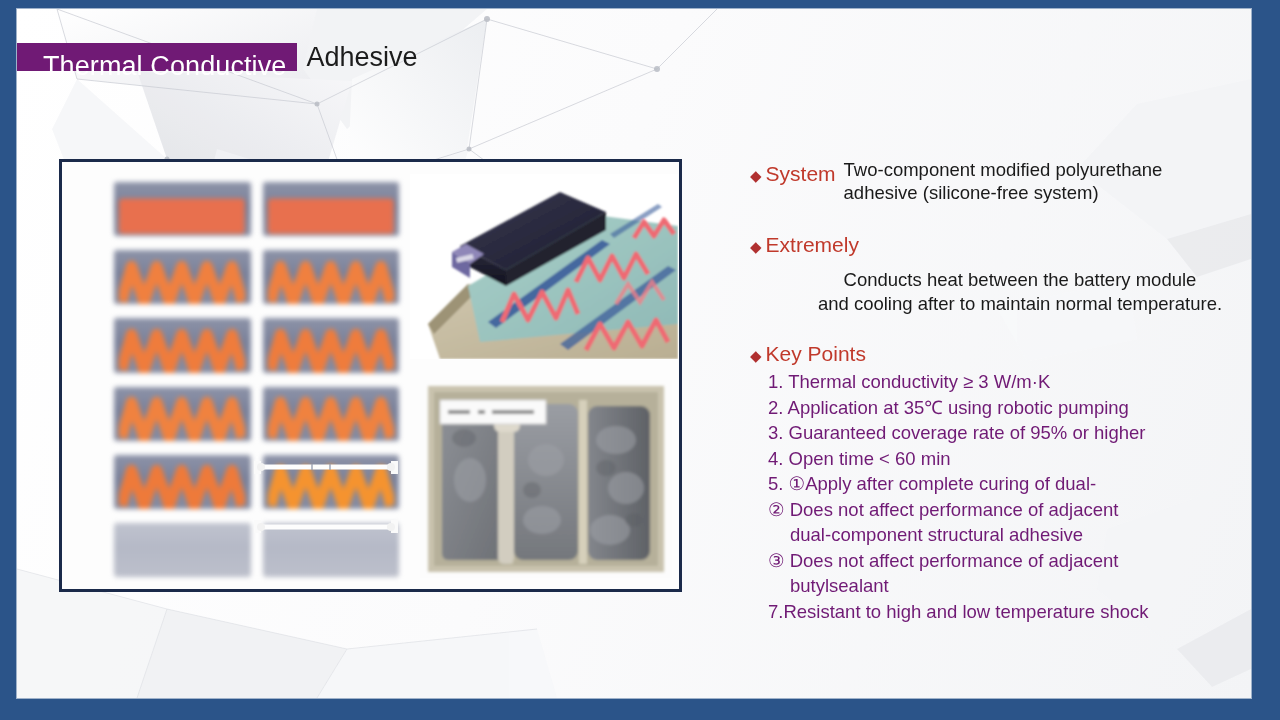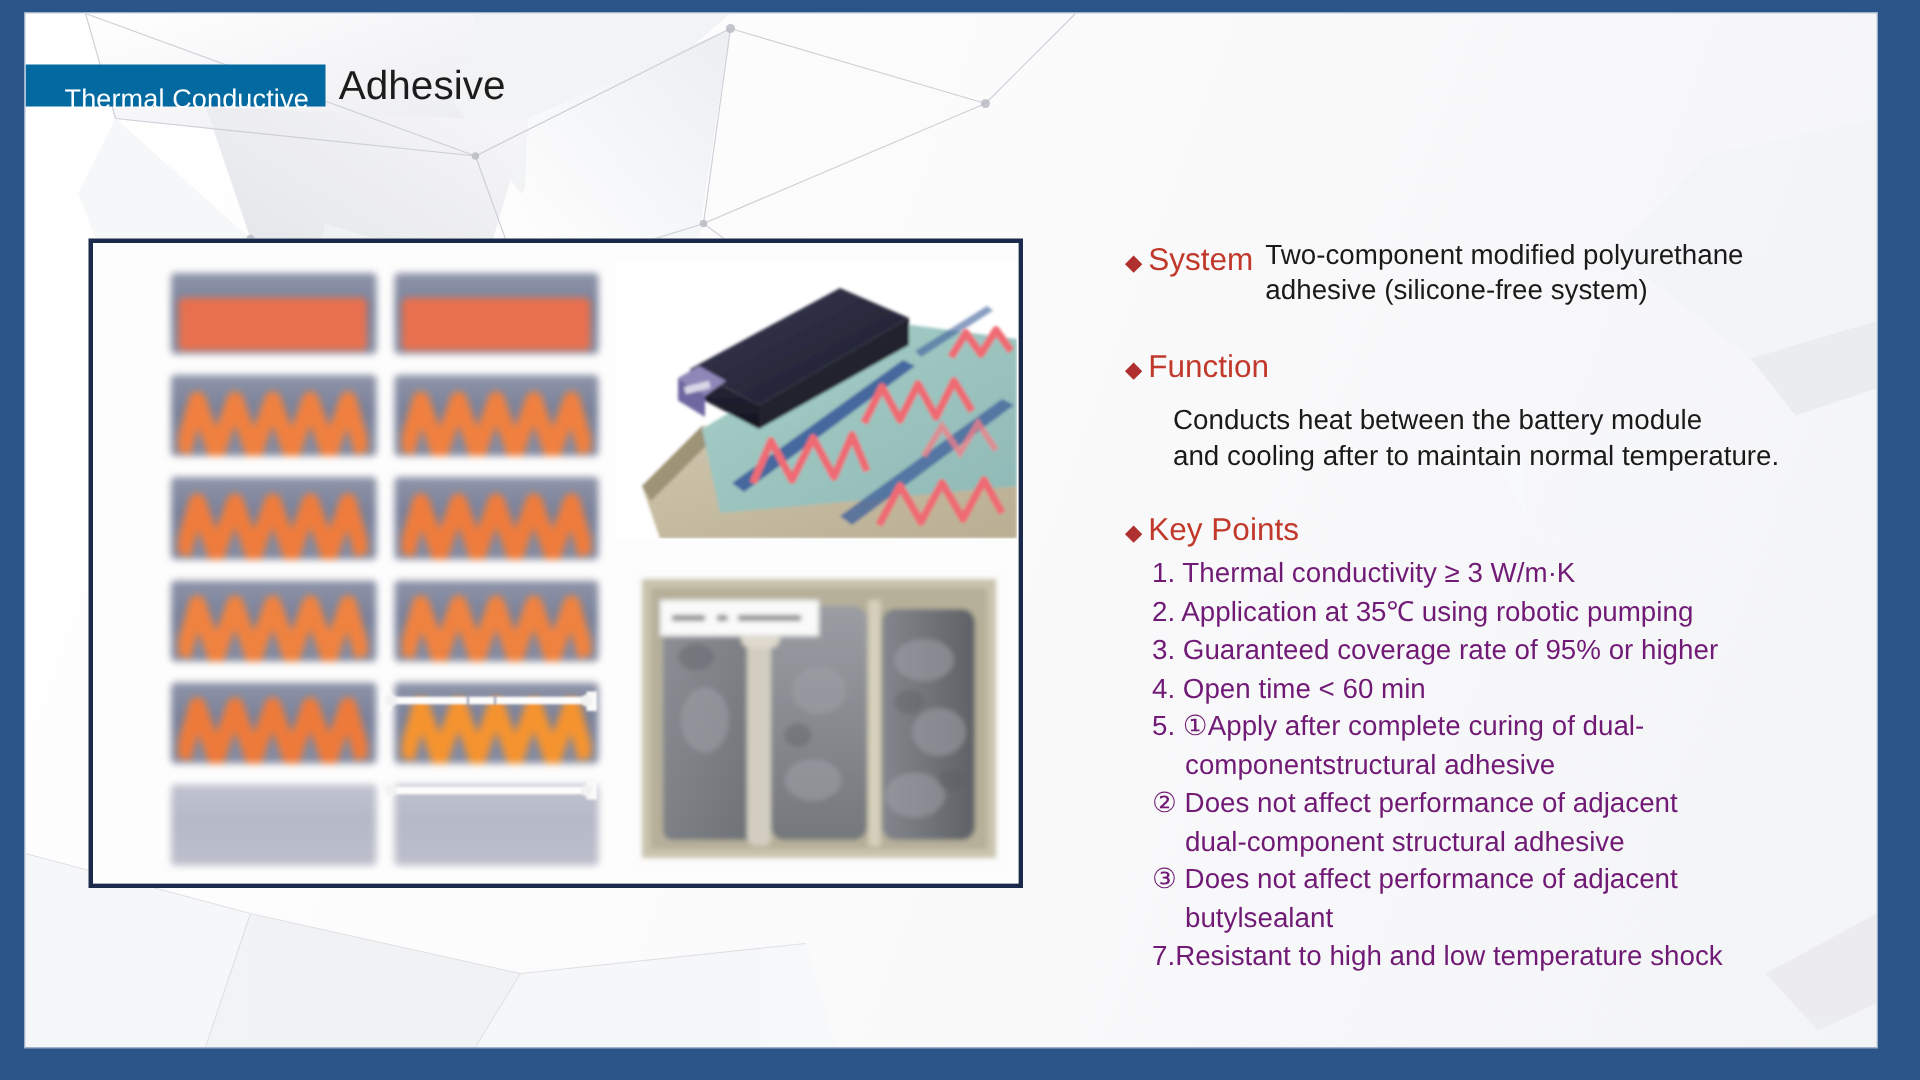--- a/index.html
+++ b/index.html
@@ -45,23 +45,23 @@
     position: absolute;
     left: 0px;
     top: 25px;
     height: 46px;
     z-index: 5;
     display: flex;
     align-items: center;
     white-space: nowrap;
   }
   .title-banner {
-    background: #0369a1;
+    background: #701a75;
     color: #ffffff;
-    font-size: 18px;
+    font-size: 27px;
     line-height: 46px;
     height: 28px;
     padding: 0 11px 0 26px;
     letter-spacing: .1px;
     font-weight: 400;
   }
   .title-rest {
     color: #1c1c1c;
     font-size: 27px;
     line-height: 46px;
@@ -169,20 +169,21 @@
     color: #1a1a1a;
     margin-left: 8px;
     margin-top: -3px;
   }
 
   .body-text {
     font-size: 18.5px;
     line-height: 24px;
     color: #1a1a1a;
     margin-left: 32px;
+    text-align: center;
   }
 
   .kp-list {
     margin: 2px 0 0 18px;
     font-size: 18.5px;
     line-height: 25.5px;
     color: #701a75;
   }
   .kp-line { white-space: pre-wrap; }
   .kp-indent { padding-left: 22px; }
@@ -471,41 +472,40 @@
             <div>adhesive (silicone-free system)</div>
           </span>
         </div>
       </div>
 
       <div class="sec-gap-a"></div>
 
       <div class="blk">
         <div class="head-row">
           <span class="diamond">◆</span>
-          <span class="head-label">Function</span>
+          <span class="head-label">Extremely</span>
         </div>
         <div class="sec-gap-b"></div>
         <div class="body-text">Conducts heat between the battery module</div>
         <div class="body-text">and cooling after to maintain normal temperature.</div>
       </div>
 
       <div class="sec-gap-c"></div>
 
       <div class="blk">
         <div class="head-row">
           <span class="diamond">◆</span>
           <span class="head-label">Key Points</span>
         </div>
         <div class="kp-list" id="kp-list">
             <div class="kp-line">1. Thermal conductivity ≥ 3 W/m·K</div>
             <div class="kp-line">2. Application at 35℃ using robotic pumping</div>
             <div class="kp-line">3. Guaranteed coverage rate of 95% or higher</div>
             <div class="kp-line">4. Open time &lt; 60 min</div>
             <div class="kp-line">5. ①Apply after complete curing of dual-</div>
-            <div class="kp-line kp-indent">componentstructural adhesive</div>
             <div class="kp-line">② Does not affect performance of adjacent</div>
             <div class="kp-line kp-indent">dual-component structural adhesive</div>
             <div class="kp-line">③ Does not affect performance of adjacent</div>
             <div class="kp-line kp-indent">butylsealant</div>
             <div class="kp-line">7.Resistant to high and low temperature shock</div>
           </div>
       </div>
 
     </div>
   </div>

